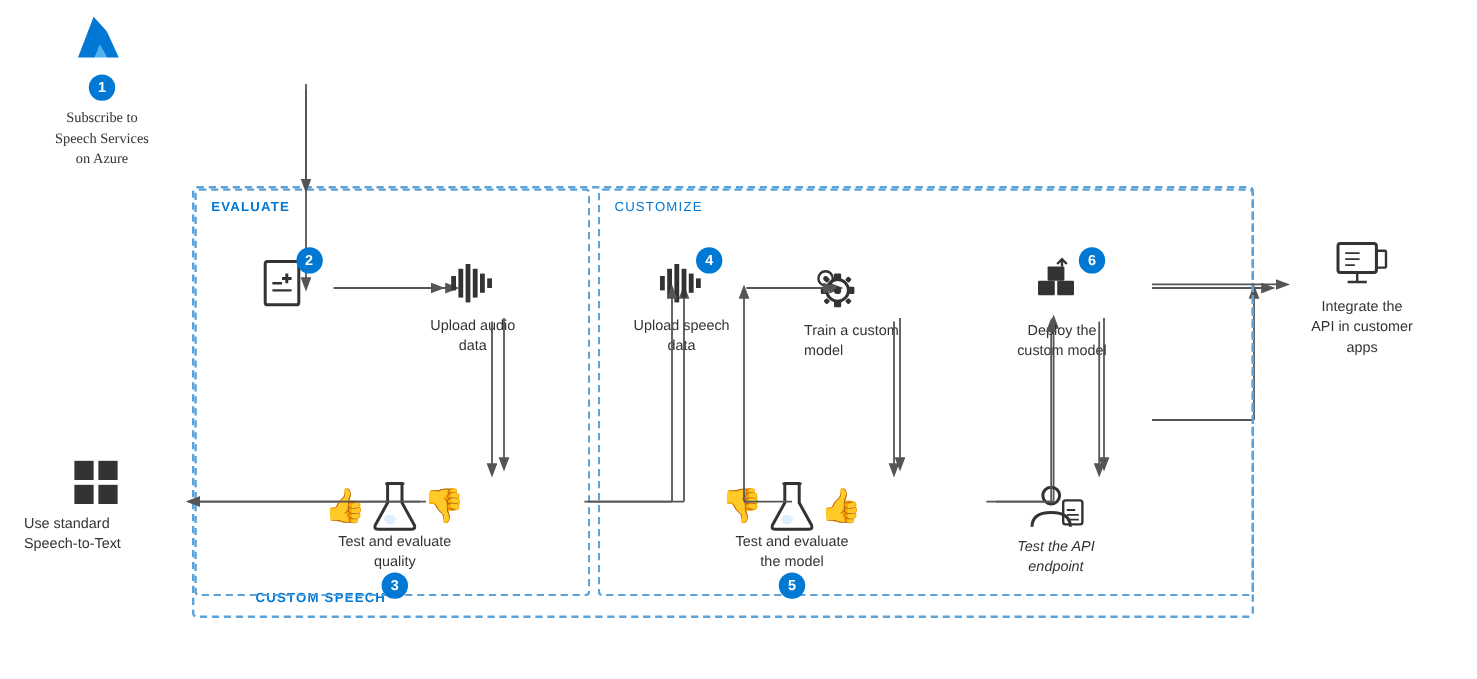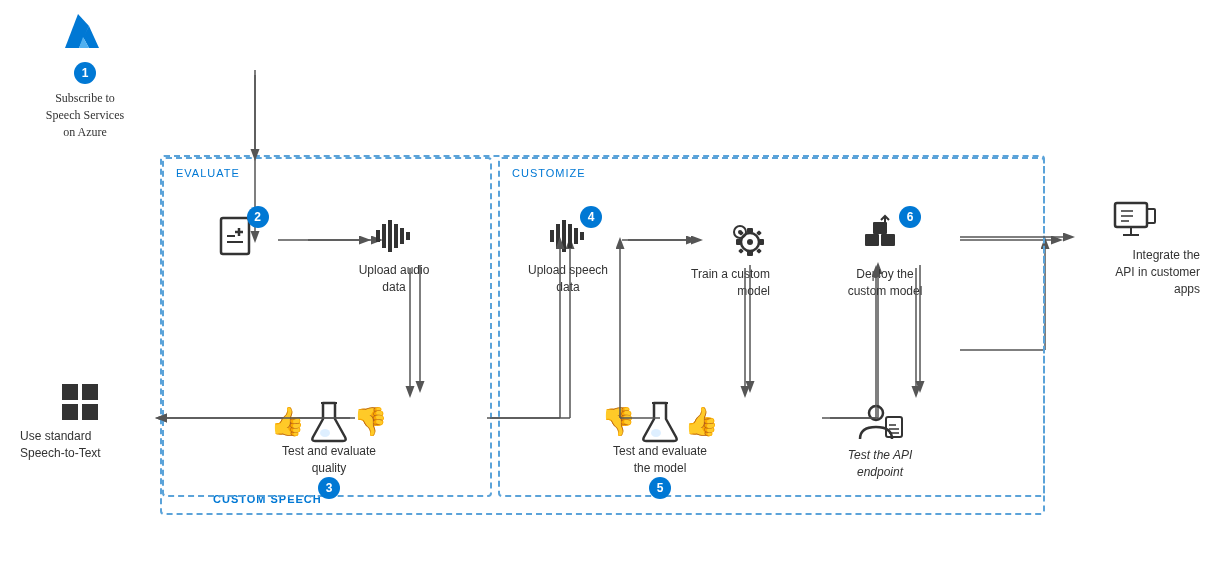--- a/index.html
+++ b/index.html
@@ -72,21 +72,21 @@
       height: 340px;
       border: 2px dashed #5ba3d9;
       border-radius: 4px;
     }
 
     .evaluate-label {
       position: absolute;
       top: 8px;
       left: 12px;
       font-size: 11px;
-      font-weight: normal;
+      font-weight: bold;
       color: #0078d4;
       letter-spacing: 1px;
       text-transform: uppercase;
       text-align: right;
     }
 
     
     .customize-box {
       position: absolute;
       left: 336px;
@@ -271,21 +271,21 @@
             <rect x="16" y="6" width="4" height="32" fill="#333"></rect>
             <rect x="22" y="10" width="4" height="24" fill="#333"></rect>
             <rect x="28" y="14" width="4" height="16" fill="#333"></rect>
             <rect x="34" y="18" width="4" height="8" fill="#333"></rect>
           </svg>
           <span class="circle-num" style="top:-8px; right:-12px;">4</span>
         </div>
         <div class="step-text">Upload speech<br>data</div>
       </div>
 
-      <div style="position:absolute; left:170px; top:55px; text-align:right; width:100px;">
+      <div style="position:absolute; left:170px; top:55px; text-align:left; width:100px;">
         <div style="position:relative; display:inline-block;">
           
           <svg width="48" height="48" viewBox="0 0 48 48">
             <circle cx="28" cy="28" r="9" fill="none" stroke="#333" stroke-width="2.5"></circle>
             <circle cx="28" cy="28" r="3" fill="#333"></circle>
 
             <rect x="25" y="14" width="6" height="5" rx="1" fill="#333"></rect>
             <rect x="25" y="37" width="6" height="5" rx="1" fill="#333"></rect>
             <rect x="14" y="25" width="5" height="6" rx="1" fill="#333"></rect>
             <rect x="37" y="25" width="5" height="6" rx="1" fill="#333"></rect>
@@ -351,21 +351,21 @@
 
     <svg width="44" height="44" viewBox="0 0 44 44" style="display:block;margin:0 auto 4px;">
       <rect x="4" y="4" width="16" height="16" fill="#333"></rect>
       <rect x="24" y="4" width="16" height="16" fill="#333"></rect>
       <rect x="4" y="24" width="16" height="16" fill="#333"></rect>
       <rect x="24" y="24" width="16" height="16" fill="#333"></rect>
     </svg>
     <div class="step-text">Use standard<br>Speech-to-Text</div>
   </div>
 
-  <div style="position:absolute; left:1070px; top:195px; text-align:right; width:130px;">
+  <div style="position:absolute; left:1070px; top:195px; text-align:center; width:130px;">
 
     <svg width="48" height="48" viewBox="0 0 48 48" style="display:block;margin:0 auto 4px;">
       <rect x="4" y="8" width="32" height="24" rx="2" fill="none" stroke="#333" stroke-width="2.5"></rect>
       <line x1="20" y1="32" x2="20" y2="40" stroke="#333" stroke-width="2"></line>
       <line x1="12" y1="40" x2="28" y2="40" stroke="#333" stroke-width="2"></line>
       <rect x="36" y="14" width="8" height="14" rx="1" fill="none" stroke="#333" stroke-width="2"></rect>
       <line x1="10" y1="16" x2="22" y2="16" stroke="#333" stroke-width="1.5"></line>
       <line x1="10" y1="21" x2="22" y2="21" stroke="#333" stroke-width="1.5"></line>
       <line x1="10" y1="26" x2="18" y2="26" stroke="#333" stroke-width="1.5"></line>
     </svg>

